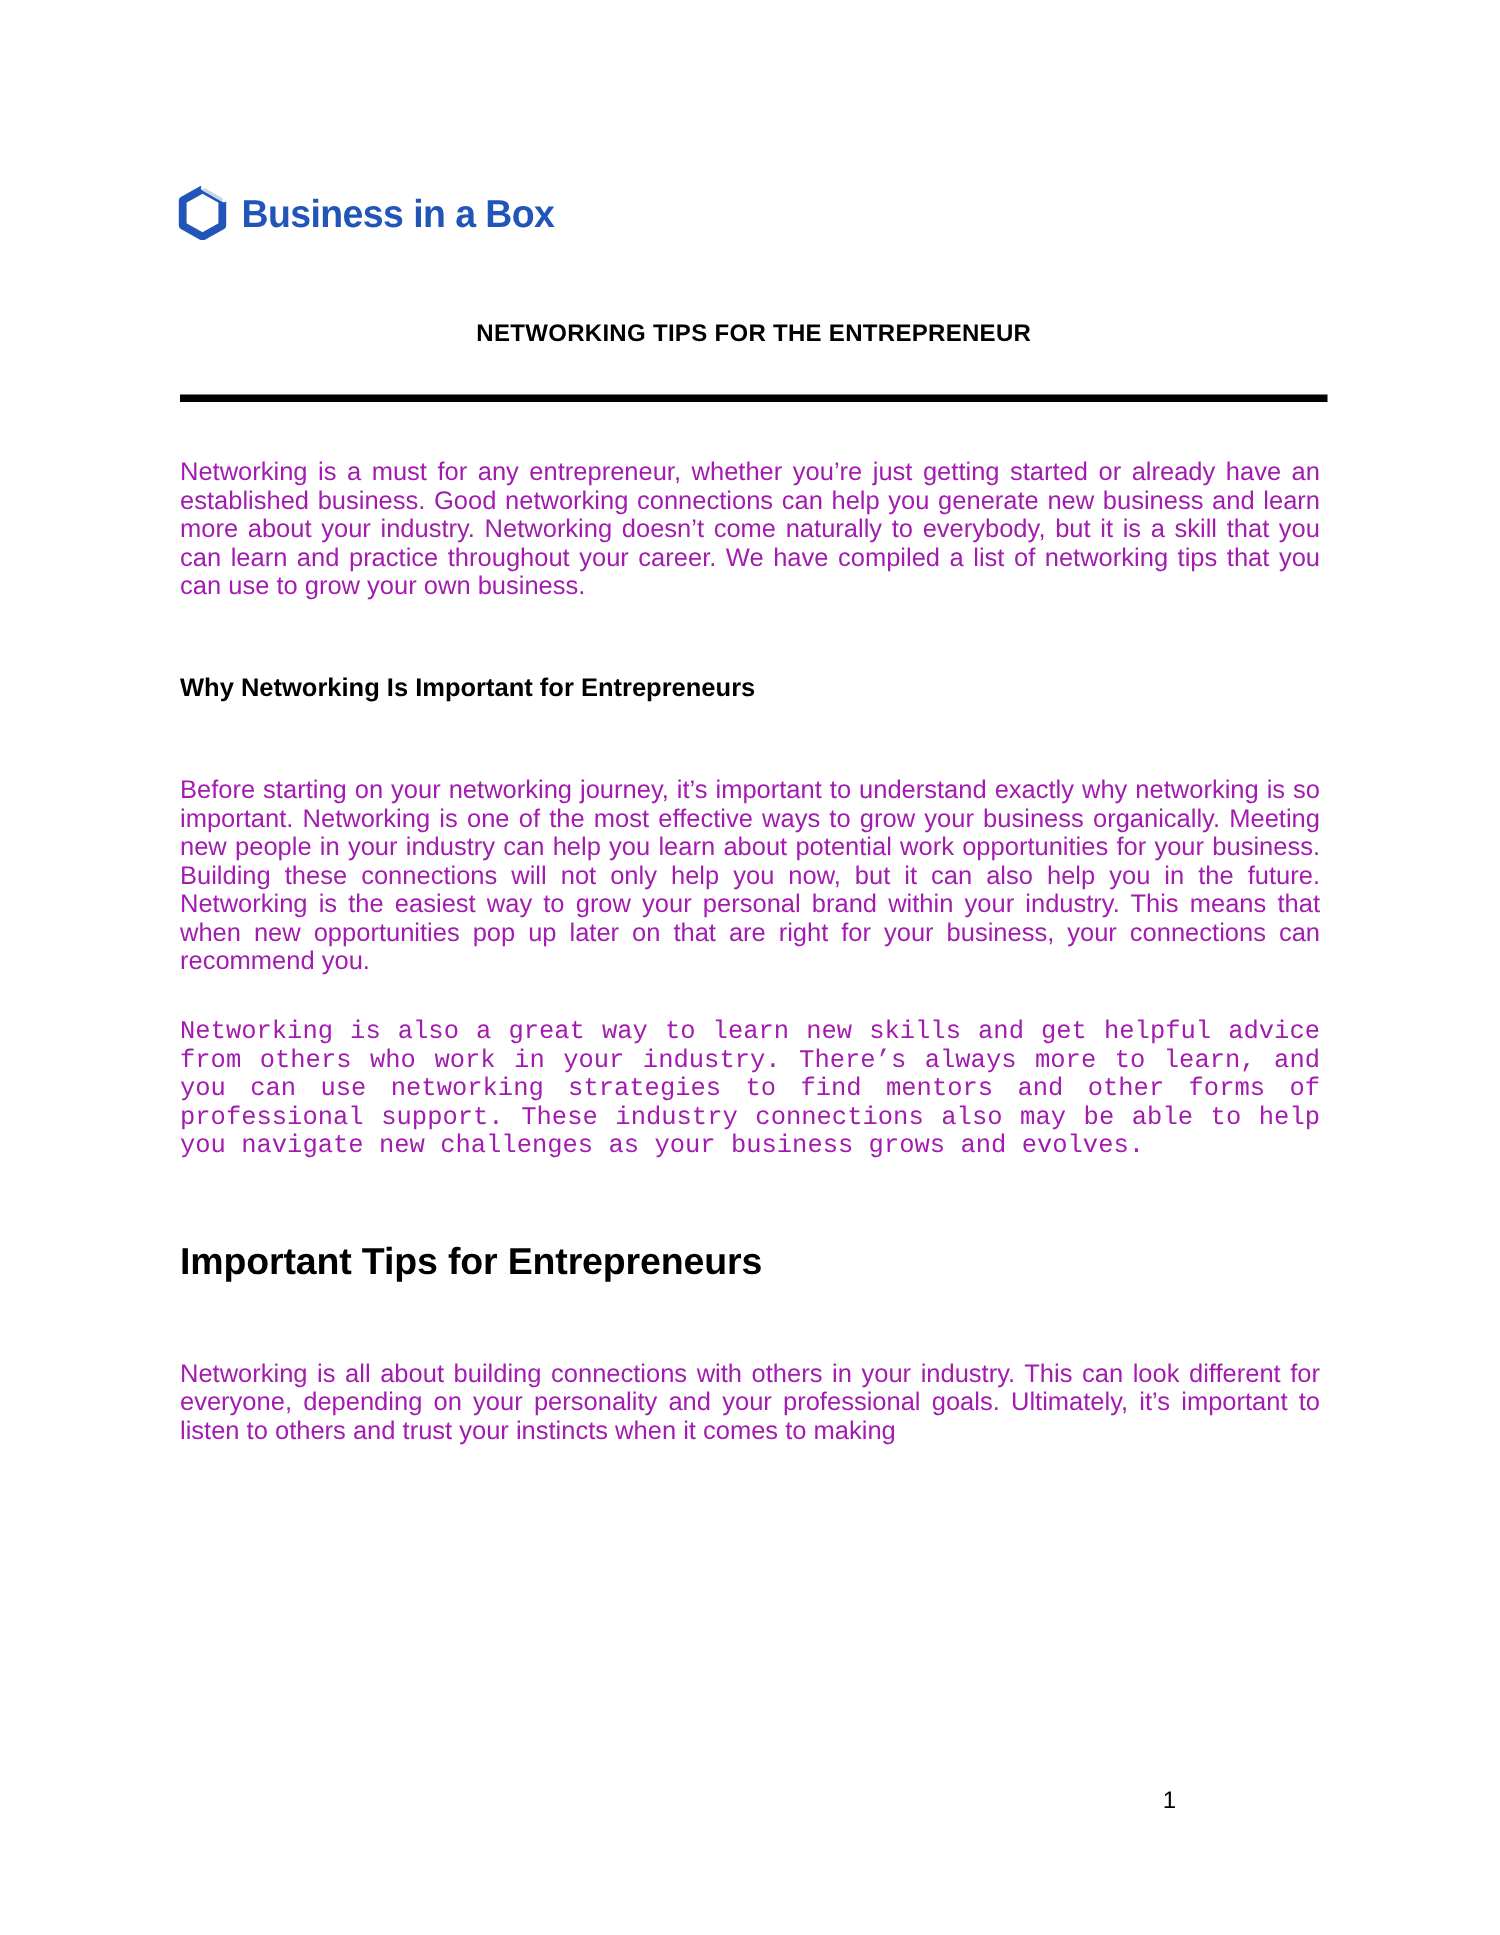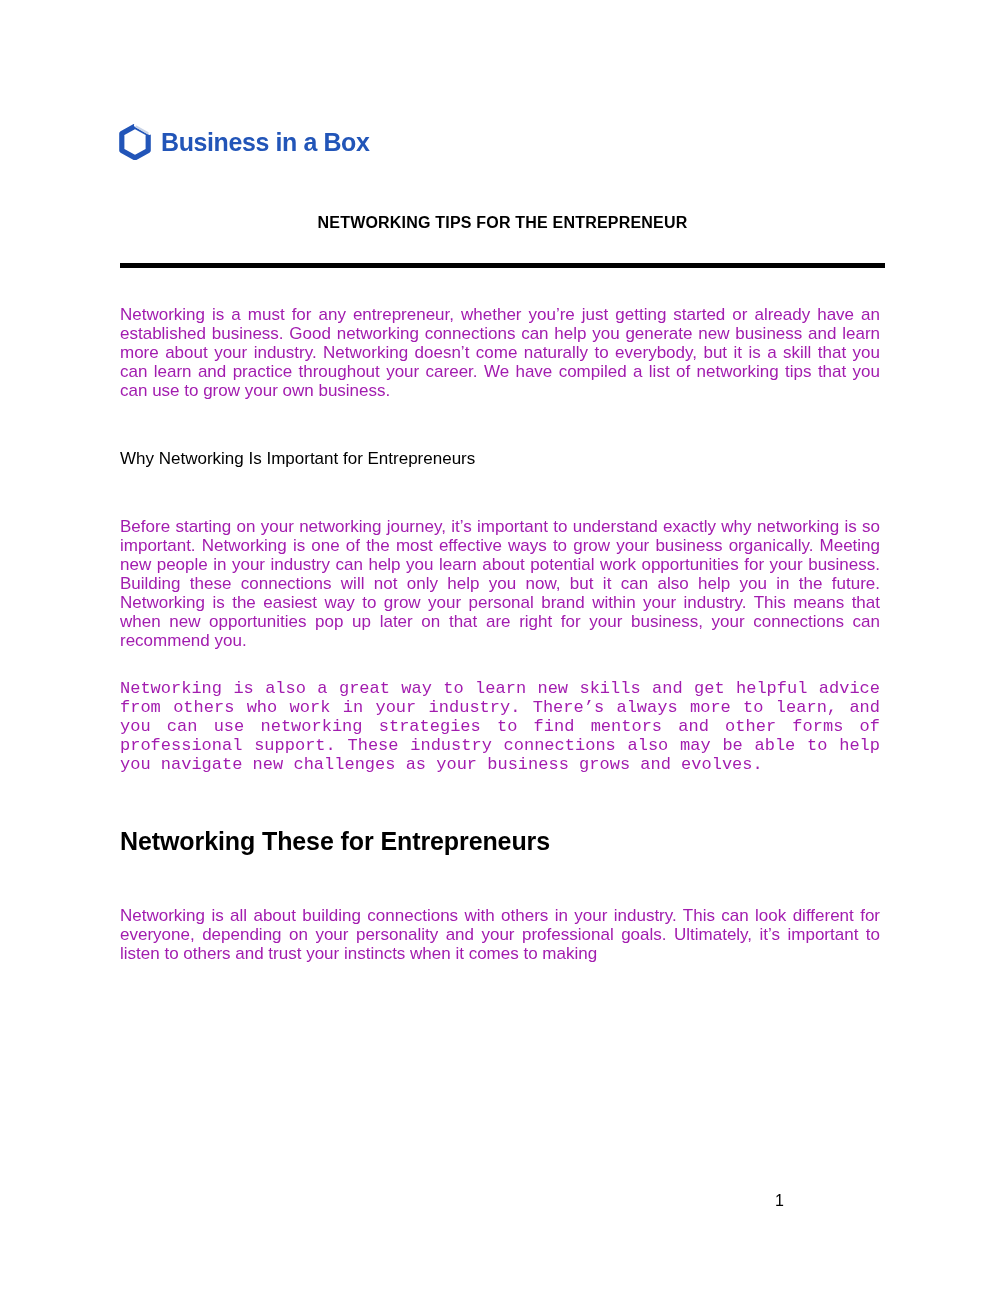--- a/index.html
+++ b/index.html
@@ -91,21 +91,21 @@
   .para.last-natural {
     text-align: justify;
   }
   .para + .para {
     margin-top: 29.6px;
     font-family: Liberation Mono, monospace;
   }
 
   .sub-heading {
     font-size: 17px;
-    font-weight: normal;
+    font-weight: bold;
     line-height: 29.6px;
     margin: 0;
     color: #000000;
   }
 
   .section-heading {
     font-size: 25px;
     font-weight: bold;
     line-height: 30px;
     margin: 0;
@@ -155,21 +155,21 @@
     <div class="sub-heading">Why Networking Is Important for Entrepreneurs</div>
 
     <div class="sp-after-sub"></div>
 
     <p class="para">Before starting on your networking journey, it’s important to understand exactly why networking is so important. Networking is one of the most effective ways to grow your business organically. Meeting new people in your industry can help you learn about potential work opportunities for your business. Building these connections will not only help you now, but it can also help you in the future. Networking is the easiest way to grow your personal brand within your industry. This means that when new opportunities pop up later on that are right for your business, your connections can recommend you.</p>
 
     <p class="para">Networking is also a great way to learn new skills and get helpful advice from others who work in your industry. There’s always more to learn, and you can use networking strategies to find mentors and other forms of professional support. These industry connections also may be able to help you navigate new challenges as your business grows and evolves.</p>
 
     <div class="sp-after-p3"></div>
 
-    <div class="section-heading">Networking These for Entrepreneurs</div>
+    <div class="section-heading">Important Tips for Entrepreneurs</div>
 
     <div class="sp-after-head"></div>
 
     <p class="para last-natural">Networking is all about building connections with others in your industry. This can look different for everyone, depending on your personality and your professional goals. Ultimately, it’s important to listen to others and trust your instincts when it comes to making</p>
 
   </div>
 
   <div class="page-number">1</div>
 
 </div>

